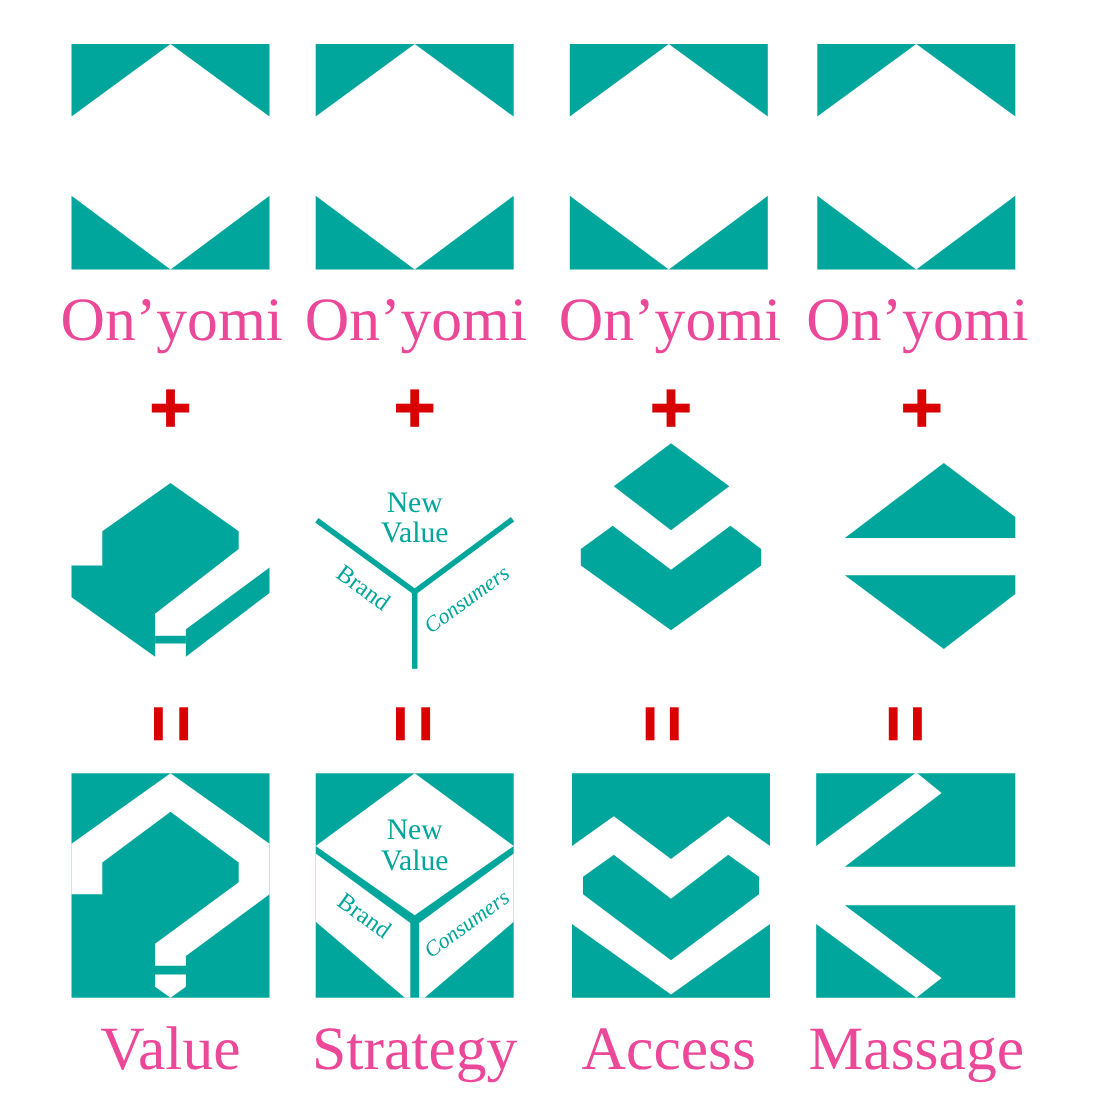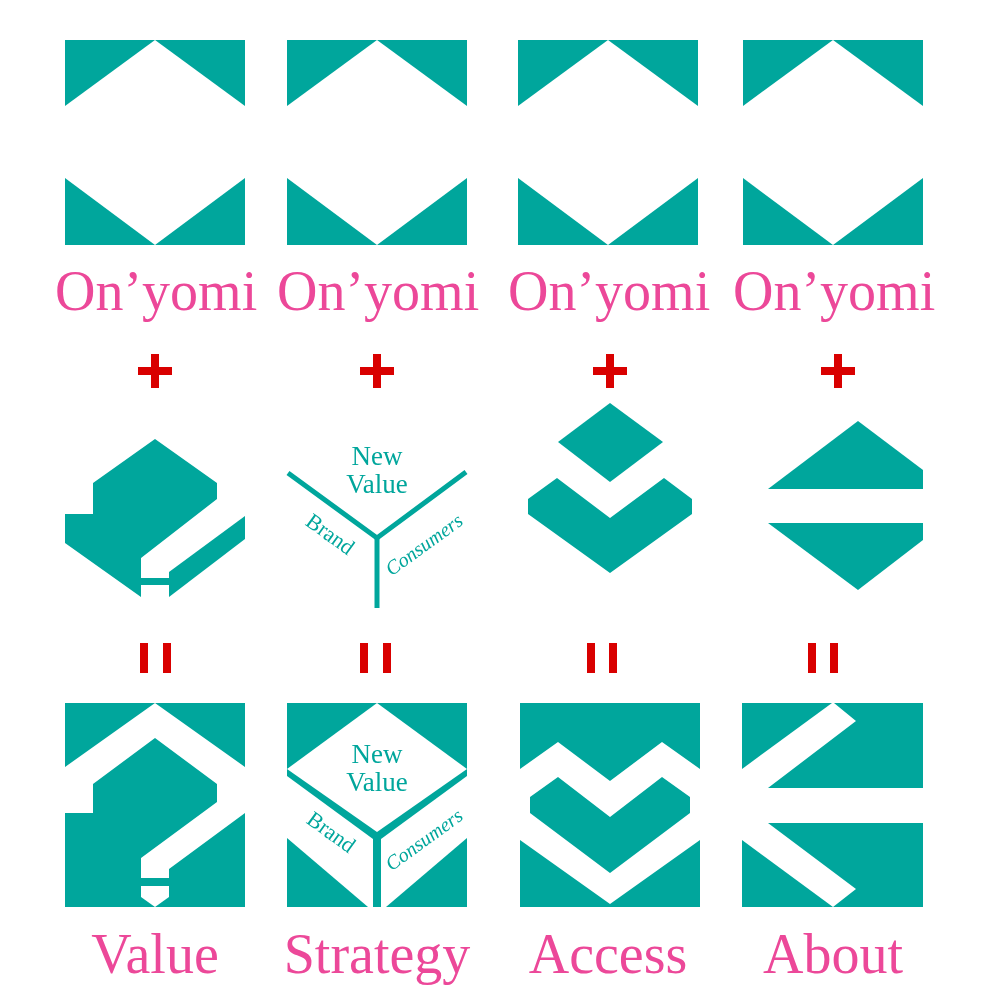--- a/index.html
+++ b/index.html
@@ -136,13 +136,13 @@
 </svg>
 
 <div class="label" style="left:55px; top:263px; width:200px;">On’yomi</div>
 <div class="label" style="left:277px; top:263px; width:200px;">On’yomi</div>
 <div class="label" style="left:508px; top:263px; width:200px;">On’yomi</div>
 <div class="label" style="left:733px; top:263px; width:200px;">On’yomi</div>
 
 <div class="label" style="left:55px; top:926px; width:200px;">Value</div>
 <div class="label" style="left:277px; top:926px; width:200px;">Strategy</div>
 <div class="label" style="left:508px; top:926px; width:200px;">Access</div>
-<div class="label" style="left:733px; top:926px; width:200px;">About</div>
+<div class="label" style="left:733px; top:926px; width:200px;">Massage</div>
 
 </body></html>

